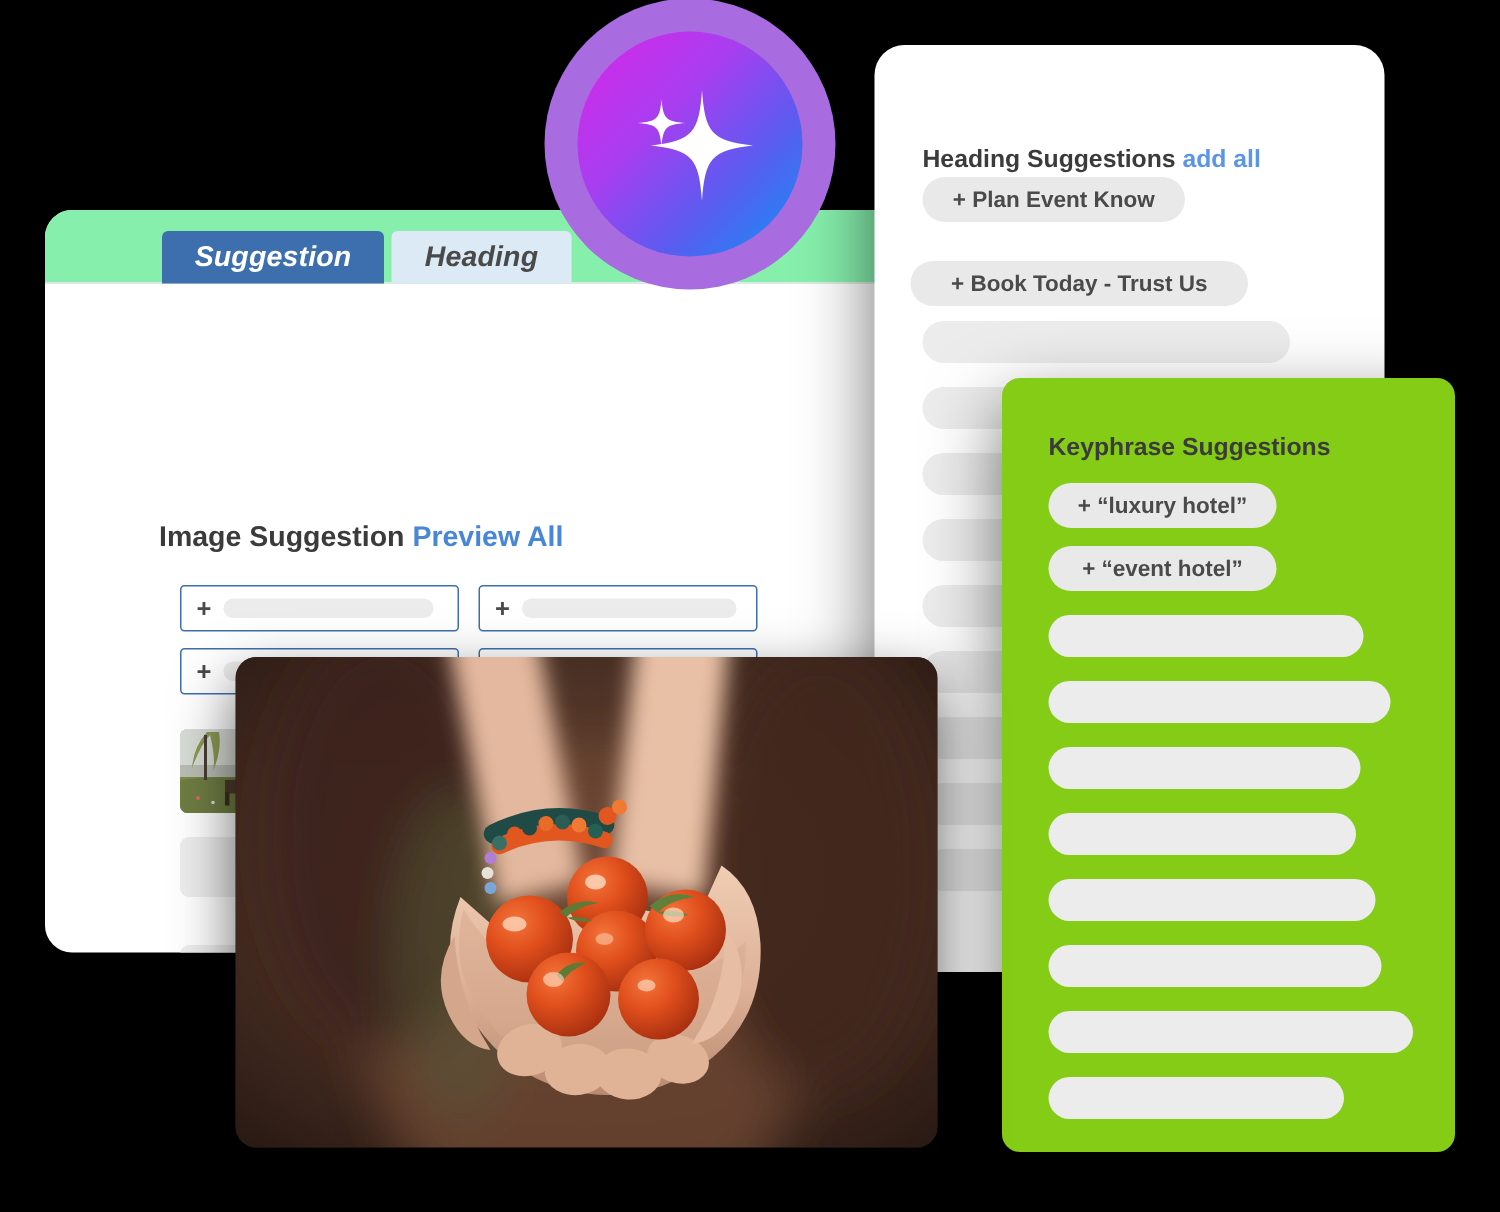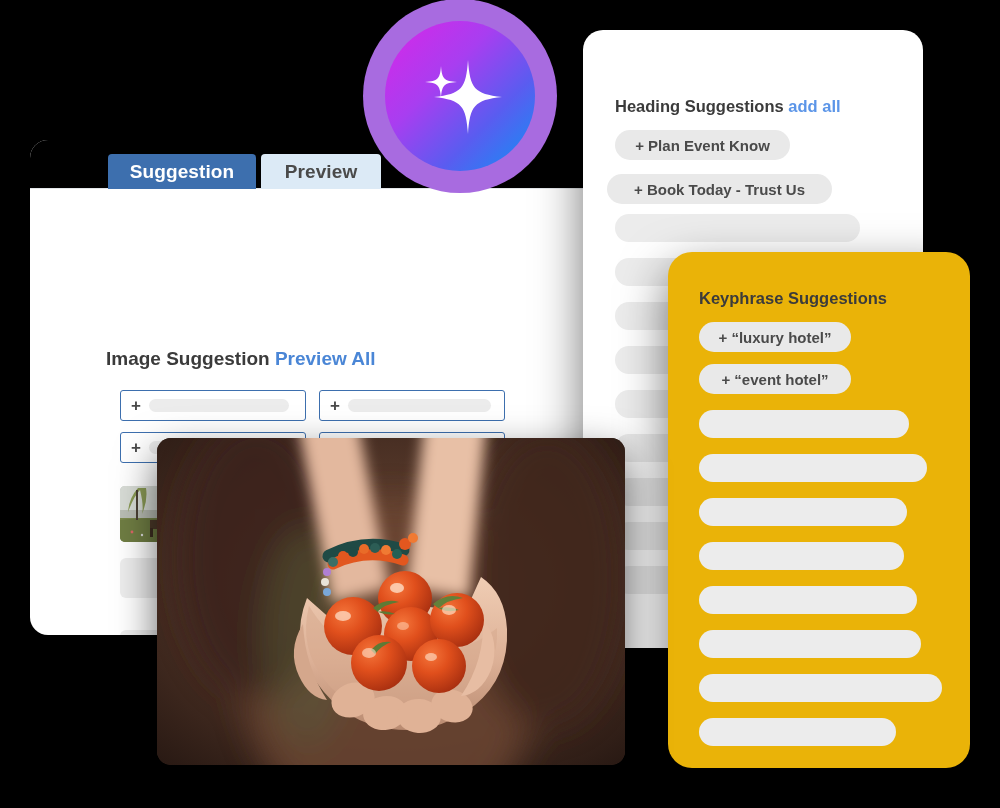--- a/index.html
+++ b/index.html
@@ -32,21 +32,22 @@
     box-shadow: 0 18px 48px rgba(0,0,0,0.55);
     overflow: hidden;
   }
 
   .tabs-row {
     position: absolute;
     left: 0; top: 0;
     width: 100%;
     height: 49px;
     border-bottom: 1px solid #e3e6ea;
-    background: #000000;
+    background: #86efac;
+    font-style: italic;
   }
 
   .tab {
     position: absolute;
     top: 14px;
     height: 35px;
     display: flex;
     align-items: center;
     justify-content: center;
     font-size: 19px;
@@ -186,22 +187,22 @@
     background: #ececec;
   }
 
   
   .keyphrase-panel {
     position: absolute;
     left: 668px;
     top: 252px;
     width: 302px;
     height: 516px;
-    background: #eab308;
-    border-radius: 24px;
+    background: #84cc16;
+    border-radius: 12px;
     box-shadow: 0 18px 48px rgba(0,0,0,0.55);
     overflow: hidden;
   }
   .kp-title {
     position: absolute;
     left: 31px;
     top: 37px;
     font-size: 16.5px;
     font-weight: bold;
     color: #3b3b3b;
@@ -248,21 +249,21 @@
 </style>
 </head>
 <body>
 
 <div id="stage">
 
   <div class="main-panel">
 
     <div class="tabs-row">
       <div class="tab tab-active">Suggestion</div>
-      <div class="tab tab-inactive">Preview</div>
+      <div class="tab tab-inactive">Heading</div>
     </div>
 
     <div class="section-title">
       <span>Image Suggestion</span>
       <span class="link">Preview All</span>
     </div>
 
     <div class="img-input ii-0">
       <span class="plus">+</span>
       <span class="bar"></span>
@@ -371,21 +372,21 @@
         <div class="sk-block" style="left: 568px; top: 490px;"></div>
       </div>
   </div>
 
   <div class="heading-panel">
     <div class="hp-title">
       <span>Heading Suggestions</span>
       <span class="link">add all</span>
     </div>
 
-    <div class="chip" style="left:32px; top:100px; width:175px;">+ Plan Event Know</div>
+    <div class="chip" style="left:32px; top:88px; width:175px;">+ Plan Event Know</div>
     <div class="chip" style="left:24px; top:144px; width:225px;">+ Book Today - Trust Us</div>
 
     <div id="hp-skeletons">
         <div class="sk-pill" style="left: 32px; top: 184px; width: 245px;"></div>
         <div class="sk-pill" style="left: 32px; top: 228px; width: 272px;"></div>
         <div class="sk-pill" style="left: 32px; top: 272px; width: 238px;"></div>
         <div class="sk-pill" style="left: 32px; top: 316px; width: 258px;"></div>
         <div class="sk-pill" style="left: 32px; top: 360px; width: 230px;"></div>
         <div class="sk-pill" style="left: 32px; top: 404px; width: 265px;"></div>
         <div class="sk-pill" style="left: 32px; top: 448px; width: 242px;"></div>

